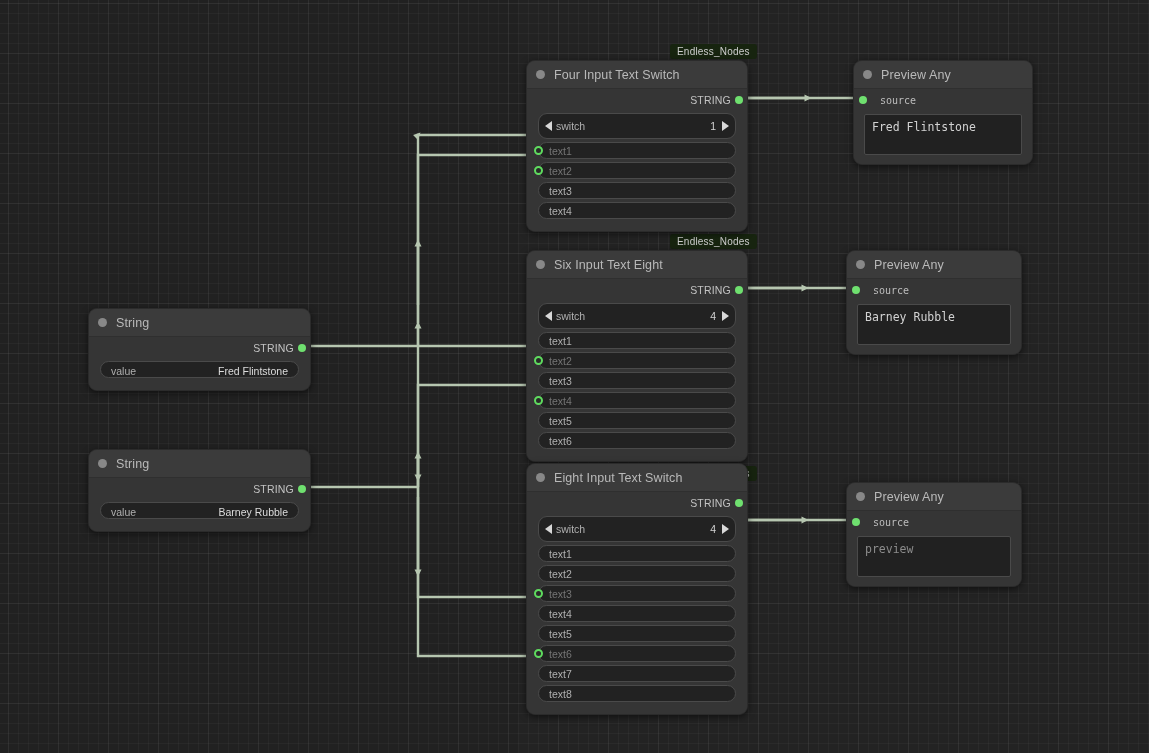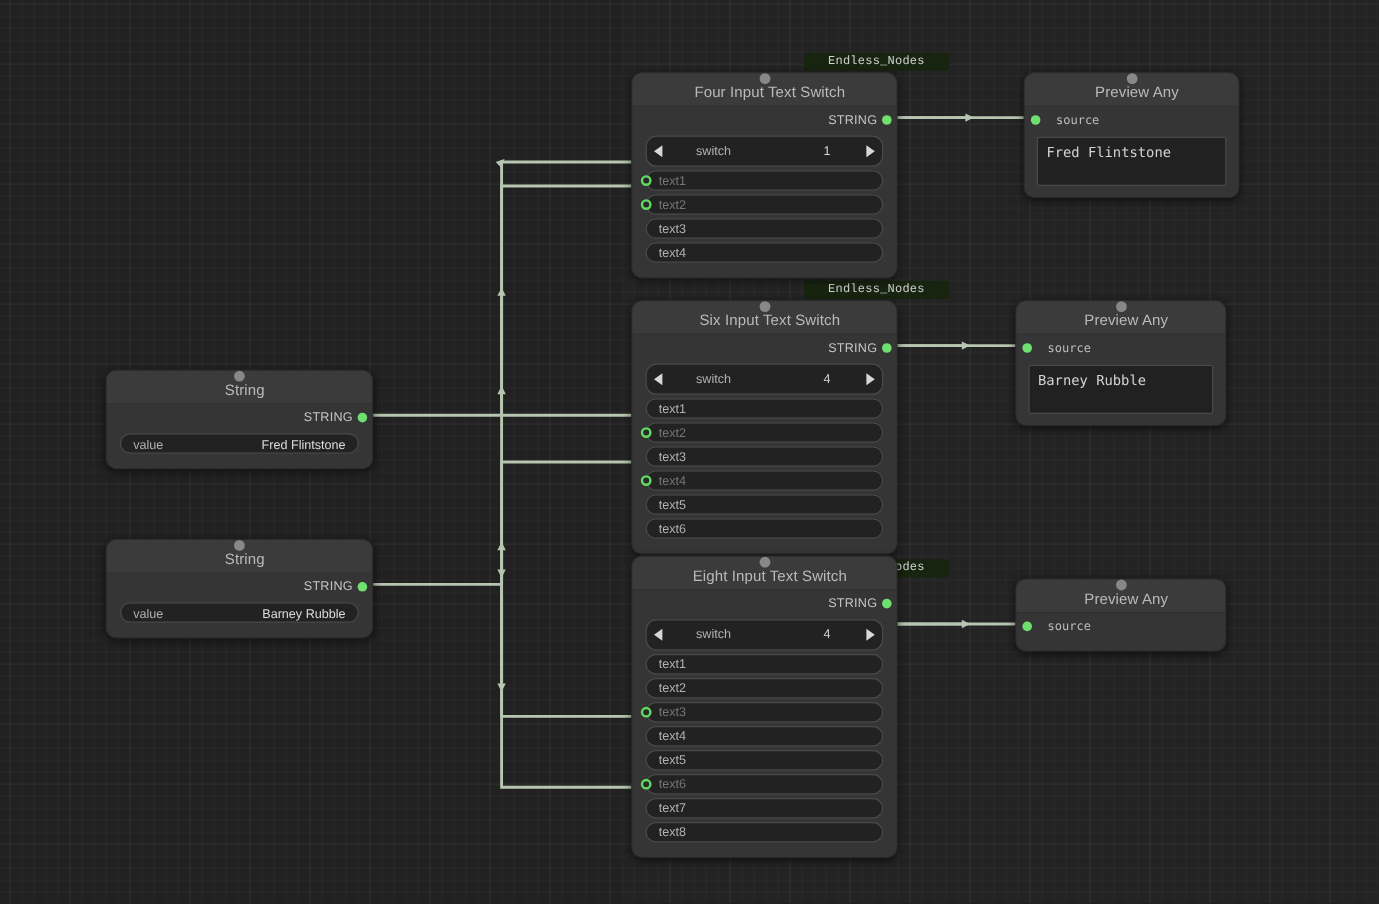--- a/index.html
+++ b/index.html
@@ -44,21 +44,20 @@
     box-sizing: border-box;
   }
   .node-title {
     height: 27px;
     display: flex;
     align-items: center;
     padding-left: 9px;
     border-radius: 8px 8px 0 0;
     background: #3b3b3b;
     border-bottom: 1px solid #2f2f2f;
-    flex-direction: column;
   }
   .node-dot {
     width: 9px; height: 9px;
     border-radius: 50%;
     background: #888888;
     margin-right: 9px;
     flex: 0 0 auto;
   }
   .node-title-text {
     color: #b9b9b9;
@@ -115,21 +114,21 @@
     display: flex;
     align-items: center;
     box-sizing: border-box;
   }
   .widget .wname {
     font-size: 10.5px;
     color: #b0b0b0;
     padding-left: 10px;
   }
   .widget.dim .wname { color: #757575; }
-  .widget.combo { padding: 12px 6px; justify-content: space-between; gap: 24px; }
+  .widget.combo { padding: 12px 6px; justify-content: space-between; }
   .widget.combo .wname { padding-left: 4px; }
   .widget .wval {
     font-size: 10.5px;
     color: #d3d3d3;
     margin-left: auto;
     padding-right: 6px;
   }
   .arrow-l, .arrow-r {
     width: 0; height: 0;
     border-top: 5px solid transparent;
@@ -175,29 +174,28 @@
     color: #d2d2d2;
     overflow: hidden;
     white-space: nowrap;
   }
   .preview-box.placeholder { color: #8c8c8c; }
 
   
   .badge {
     position: absolute;
     height: 15px;
-    padding: 0 20px;
+    padding: 0 7px;
     border-radius: 3px;
     background: #17240f;
     color: #cfcfcf;
     font-size: 10px;
     line-height: 15px;
     white-space: nowrap;
     letter-spacing: 0.2px;
-    font-family: Liberation Mono, monospace;
   }
 </style>
 </head>
 <body>
 
 <div id="canvas">
 
   <div id="bg-band"></div>
 
   <svg id="links" viewBox="0 0 1149 753" xmlns="http://www.w3.org/2000/svg">
@@ -305,21 +303,21 @@
       </div>
       <div class="widget">
         <span class="wname">text4</span>
       </div>
     </div>
   </div>
 
   <div class="node" style="left:526px; top:250px; width:222px;">
     <div class="node-title">
       <span class="node-dot"></span>
-      <span class="node-title-text">Six Input Text Switch</span>
+      <span class="node-title-text">Six Input Text Eight</span>
     </div>
     <div class="node-body">
       <div class="out-row">
         <span class="out-label">STRING</span>
         <span class="slot-out"></span>
       </div>
       <div class="widget combo">
         <span class="arrow-l"></span>
         <span class="wname">switch</span>
         <span class="wval">4</span>
@@ -424,16 +422,17 @@
   <div class="node" style="left:846px; top:482px; width:176px;">
     <div class="node-title">
       <span class="node-dot"></span>
       <span class="node-title-text">Preview Any</span>
     </div>
     <div class="node-body">
       <div class="src-row">
         <span class="src-dot"></span>
         <span class="src-label">source</span>
       </div>
+      <div class="preview-box placeholder">preview</div>
     </div>
   </div>
 
 </div>
 
 </body></html>

